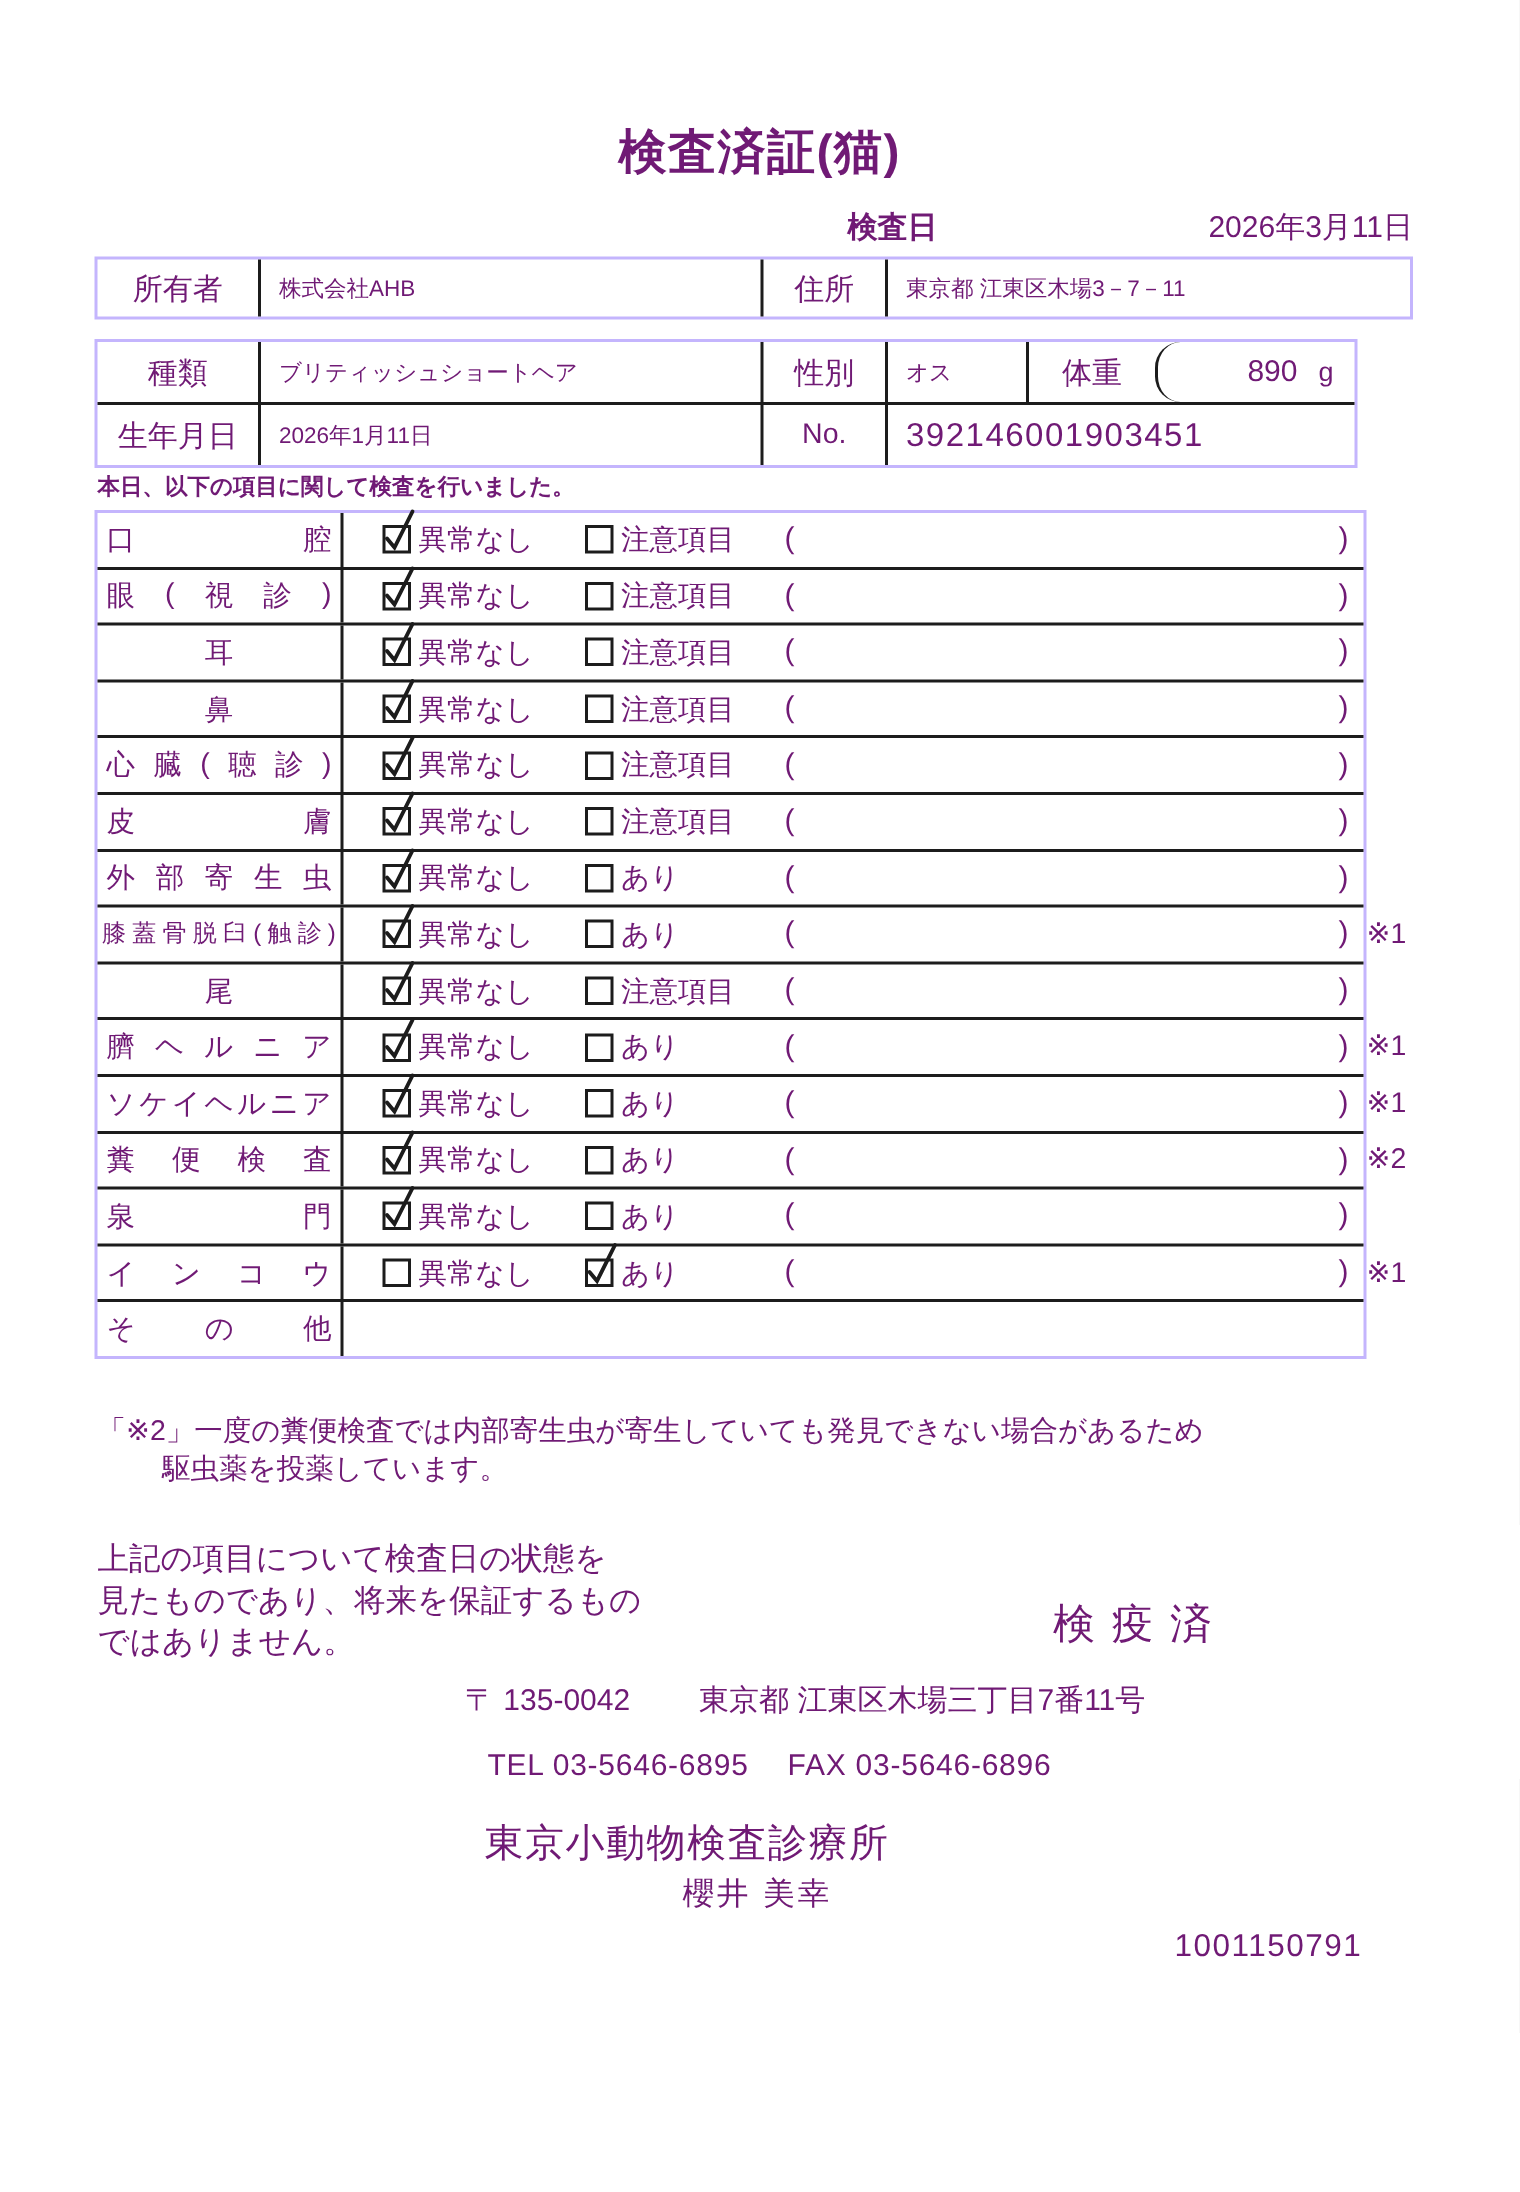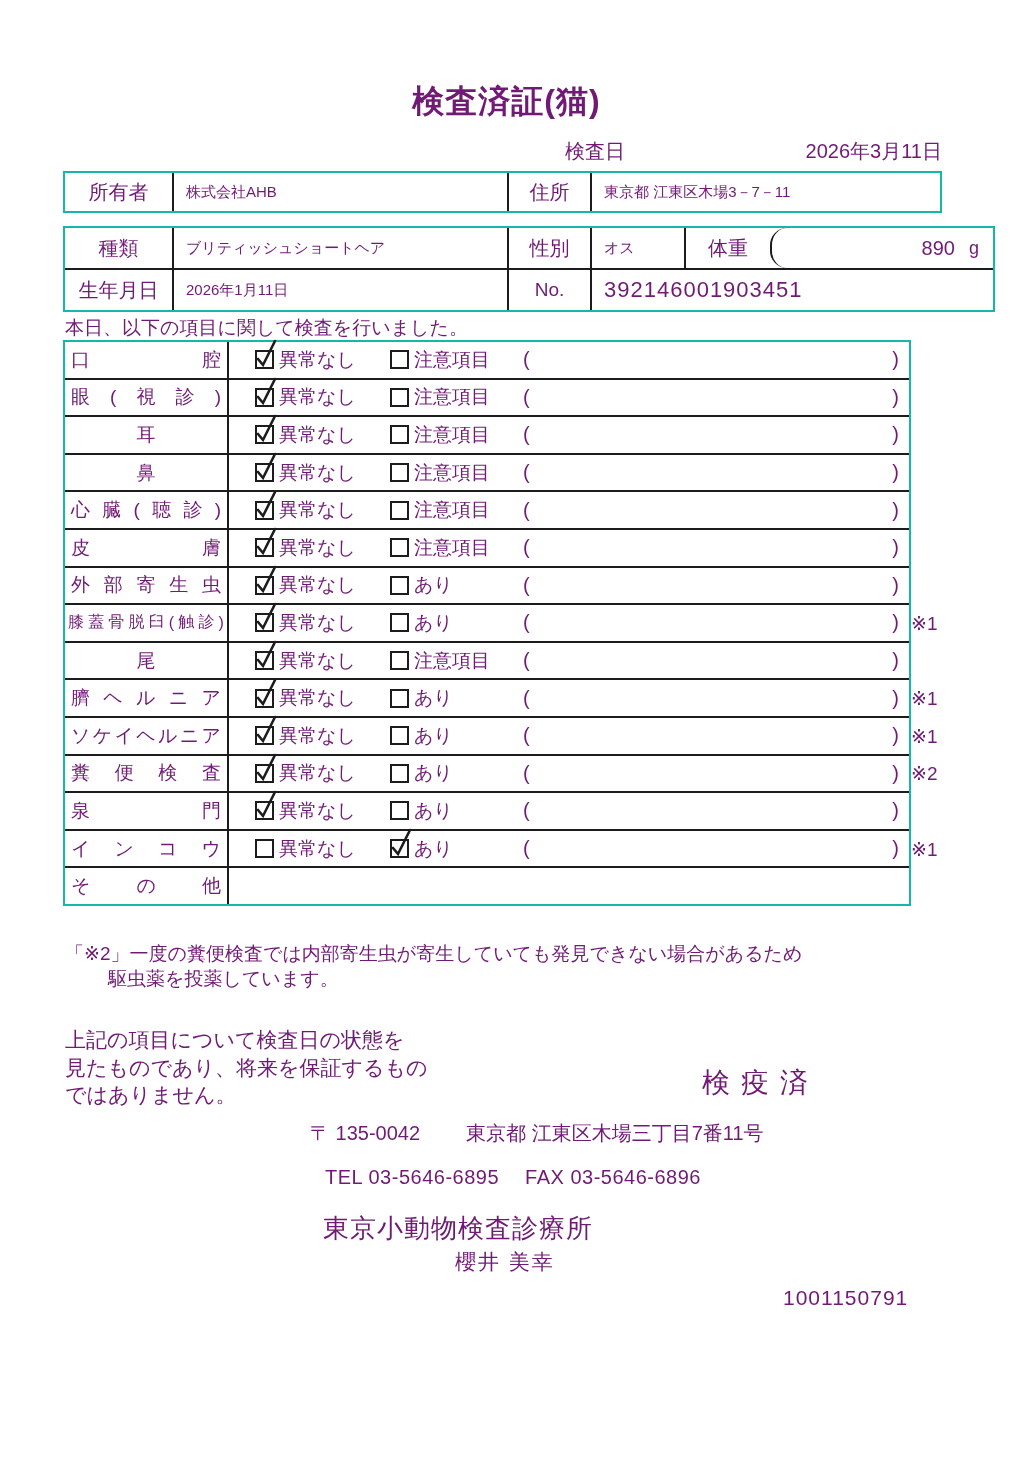--- a/index.html
+++ b/index.html
@@ -8,37 +8,37 @@
     width:1013px;height:1461px;
     background:#ffffff;
     font-family:"Liberation Sans","DejaVu Sans",sans-serif;
     color:#701a75;
     overflow:hidden;
   }
   .abs{position:absolute;}
   
   .title{top:80px;left:0;width:100%;text-align:center;font-size:32px;font-weight:600;letter-spacing:1px;}
   
-  .insp-label{top:138px;left:565px;font-size:20px;}
+  .insp-label{top:138px;left:565px;font-size:20px;font-weight:bold;}
   .insp-value{top:138px;left:760px;width:182px;text-align:right;font-size:20px;}
   
-  .btable{border:2px solid #14b8a6;box-sizing:border-box;background:#fff;}
+  .btable{border:2px solid #c4b5fd;box-sizing:border-box;background:#fff;}
   .owner-table{top:171px;left:63px;width:879px;height:42px;display:grid;grid-template-columns:107px 335px 83px 1fr;}
-  .info-table{top:226px;left:63px;width:932px;height:86px;display:flex;flex-direction:column;}
+  .info-table{top:226px;left:63px;width:842px;height:86px;display:flex;flex-direction:column;}
   .info-row{flex:1;display:grid;}
   .info-row.r1{grid-template-columns:107px 335px 83px 94px 86px 1fr;border-bottom:2px solid #1c1c1c;}
   .info-row.r2{grid-template-columns:107px 335px 83px 1fr;}
   .cell{display:flex;align-items:center;font-size:20px;box-sizing:border-box;overflow:hidden;}
   .cell.lbl{justify-content:center;}
   .cell.val{padding-left:12px;font-size:15px;}
   .cell.bl{border-left:2px solid #1c1c1c;}
   .cell.weight{justify-content:flex-end;padding-right:14px;gap:14px;border-radius:17px;}
   .cell.no-val{letter-spacing:1px;font-size:22px;}
   
-  .intro{top:315px;left:65px;font-size:19px;}
+  .intro{top:315px;left:65px;font-size:15px;font-weight:bold;}
   
   .checklist{top:340px;left:63px;width:848px;height:566px;display:flex;flex-direction:column;}
   .cl-row{flex:1;display:flex;border-top:2px solid #1c1c1c;}
   .cl-row:first-child{border-top:none;}
   .cl-label{width:164px;box-sizing:border-box;border-right:2px solid #1c1c1c;display:flex;justify-content:space-between;align-items:center;padding:0 6px;font-size:19px;}
   .cl-label.center{justify-content:center;}
   .cl-label.small{font-size:16px;padding:0 3px;}
   .cl-content{flex:1;display:flex;align-items:center;padding-left:26px;position:relative;}
   .cbgroup{display:flex;align-items:center;gap:5px;box-sizing:border-box;}
   .cbgroup.g1{width:135px;}

